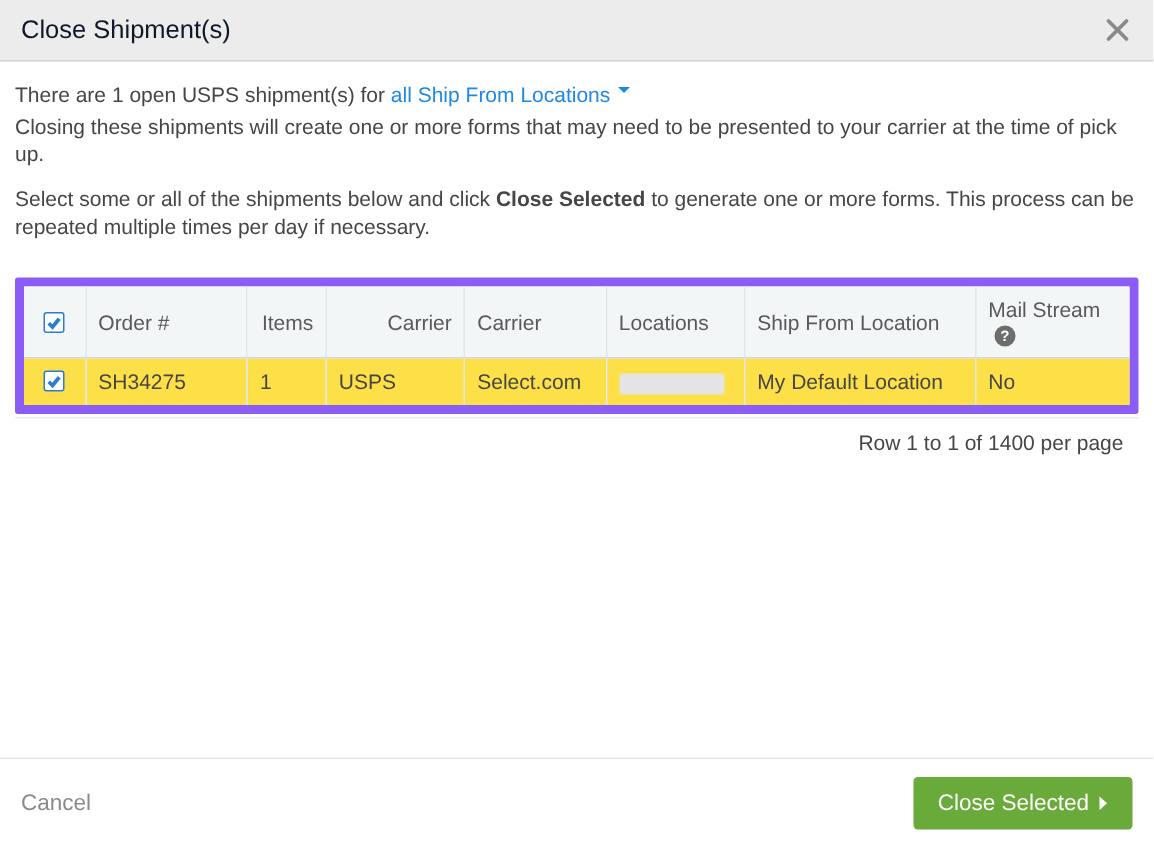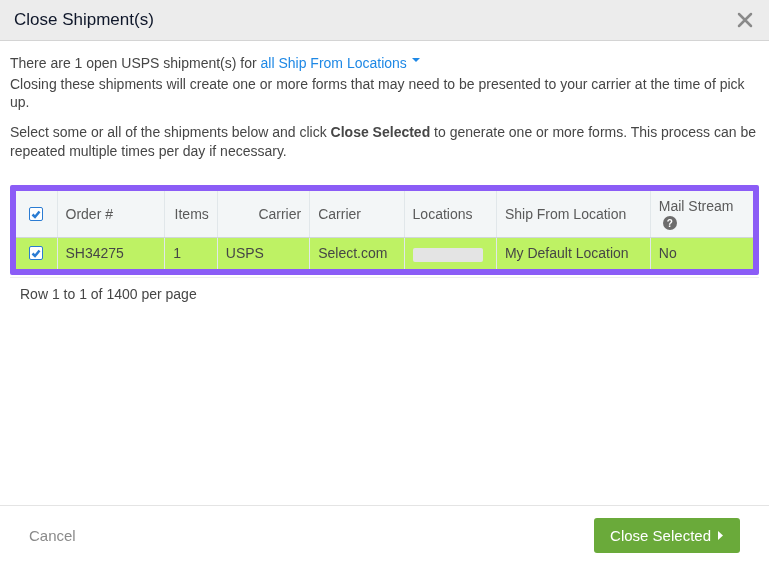--- a/index.html
+++ b/index.html
@@ -13,35 +13,35 @@
   .intro-line { margin-bottom: 4px; }
   .dropdown-link { color: #1e88e5; cursor: pointer; display: inline-flex; align-items: flex-start; gap: 4px; font-size: 14px; }
   .dropdown-link svg { width: 10px; height: 10px; fill: #1e88e5; }
   .para { margin-bottom: 12px; line-height: 1.3; }
   .bold { font-weight: 700; }
   .table-wrap { border: 6px solid #8b5cf6; border-radius: 2px; margin-top: 25px; }
   table { width: 100%; border-collapse: collapse; }
   th, td { text-align: left; font-size: 14px; padding: 7px 8px; border-right: 1px solid #e1e7ea; }
   th:last-child, td:last-child { border-right: none; }
   thead th { background: #f3f6f7; border-bottom: 1px solid #d0d6da; font-weight: 400; color: #5a5a5a; }
-  tbody tr { background: #bef264; }
+  tbody tr { background: #fde047; }
   .chk-cell { width: 40px; text-align: center; }
   .chk { width: 14px; height: 14px; border: 1.5px solid #2b7cd3; border-radius: 2px; display: inline-flex; align-items: center; justify-content: center; background: #fff; cursor: pointer; }
   .chk svg { width: 10px; height: 10px; stroke: #2b7cd3; stroke-width: 2.5; fill: none; }
   .col-order { width: 105px; }
   .col-items { width: 45px; text-align: right; }
   .col-carrier { width: 90px; text-align: right; }
   .col-provider { width: 92px; }
   .col-recipient { width: 90px; }
   .col-ship { width: 150px; }
   .col-mail { width: 100px; }
   .help-icon { display:inline-flex; width:14px; height:14px; background:#6d6d6d; border-radius:50%; color:#fff; font-size:10px; align-items:center; justify-content:center; margin-left:4px; font-weight:700; }
   .smudge { display:inline-block; width:70px; height:14px; background:#e4e4e4; border-radius:2px; vertical-align:middle; }
-  .table-footer { display:flex; justify-content:flex-start; padding: 8px 10px 10px 10px; font-size:14px; color:#464646; border-top:1px solid #eee; margin-top:2px;}
-  .modal-footer { border-top: 1px solid #e4e4e4; padding: 12px 29px; display: flex; align-items: center; justify-content: space-between; }
+  .table-footer { display:flex; justify-content:flex-end; padding: 8px 10px 10px 10px; font-size:14px; color:#464646; border-top:1px solid #eee; margin-top:2px;}
+  .modal-footer { border-top: 1px solid #e4e4e4; padding: 12px 14px; display: flex; align-items: center; justify-content: space-between; }
   .cancel-link { color: #8a8a8a; font-size: 15px; cursor: pointer; }
   .footer-buttons { display:flex; gap:10px; }
   .btn { background: #6aaa3a; color: #fff; border: none; border-radius: 3px; padding: 9px 16px; font-size: 15px; cursor: pointer; display:inline-flex; align-items:center; gap:6px; }
   .btn svg { width:7px; height:11px; fill:#fff; }
 </style>
 </head>
 <body>
 
 <div class="modal">
 

